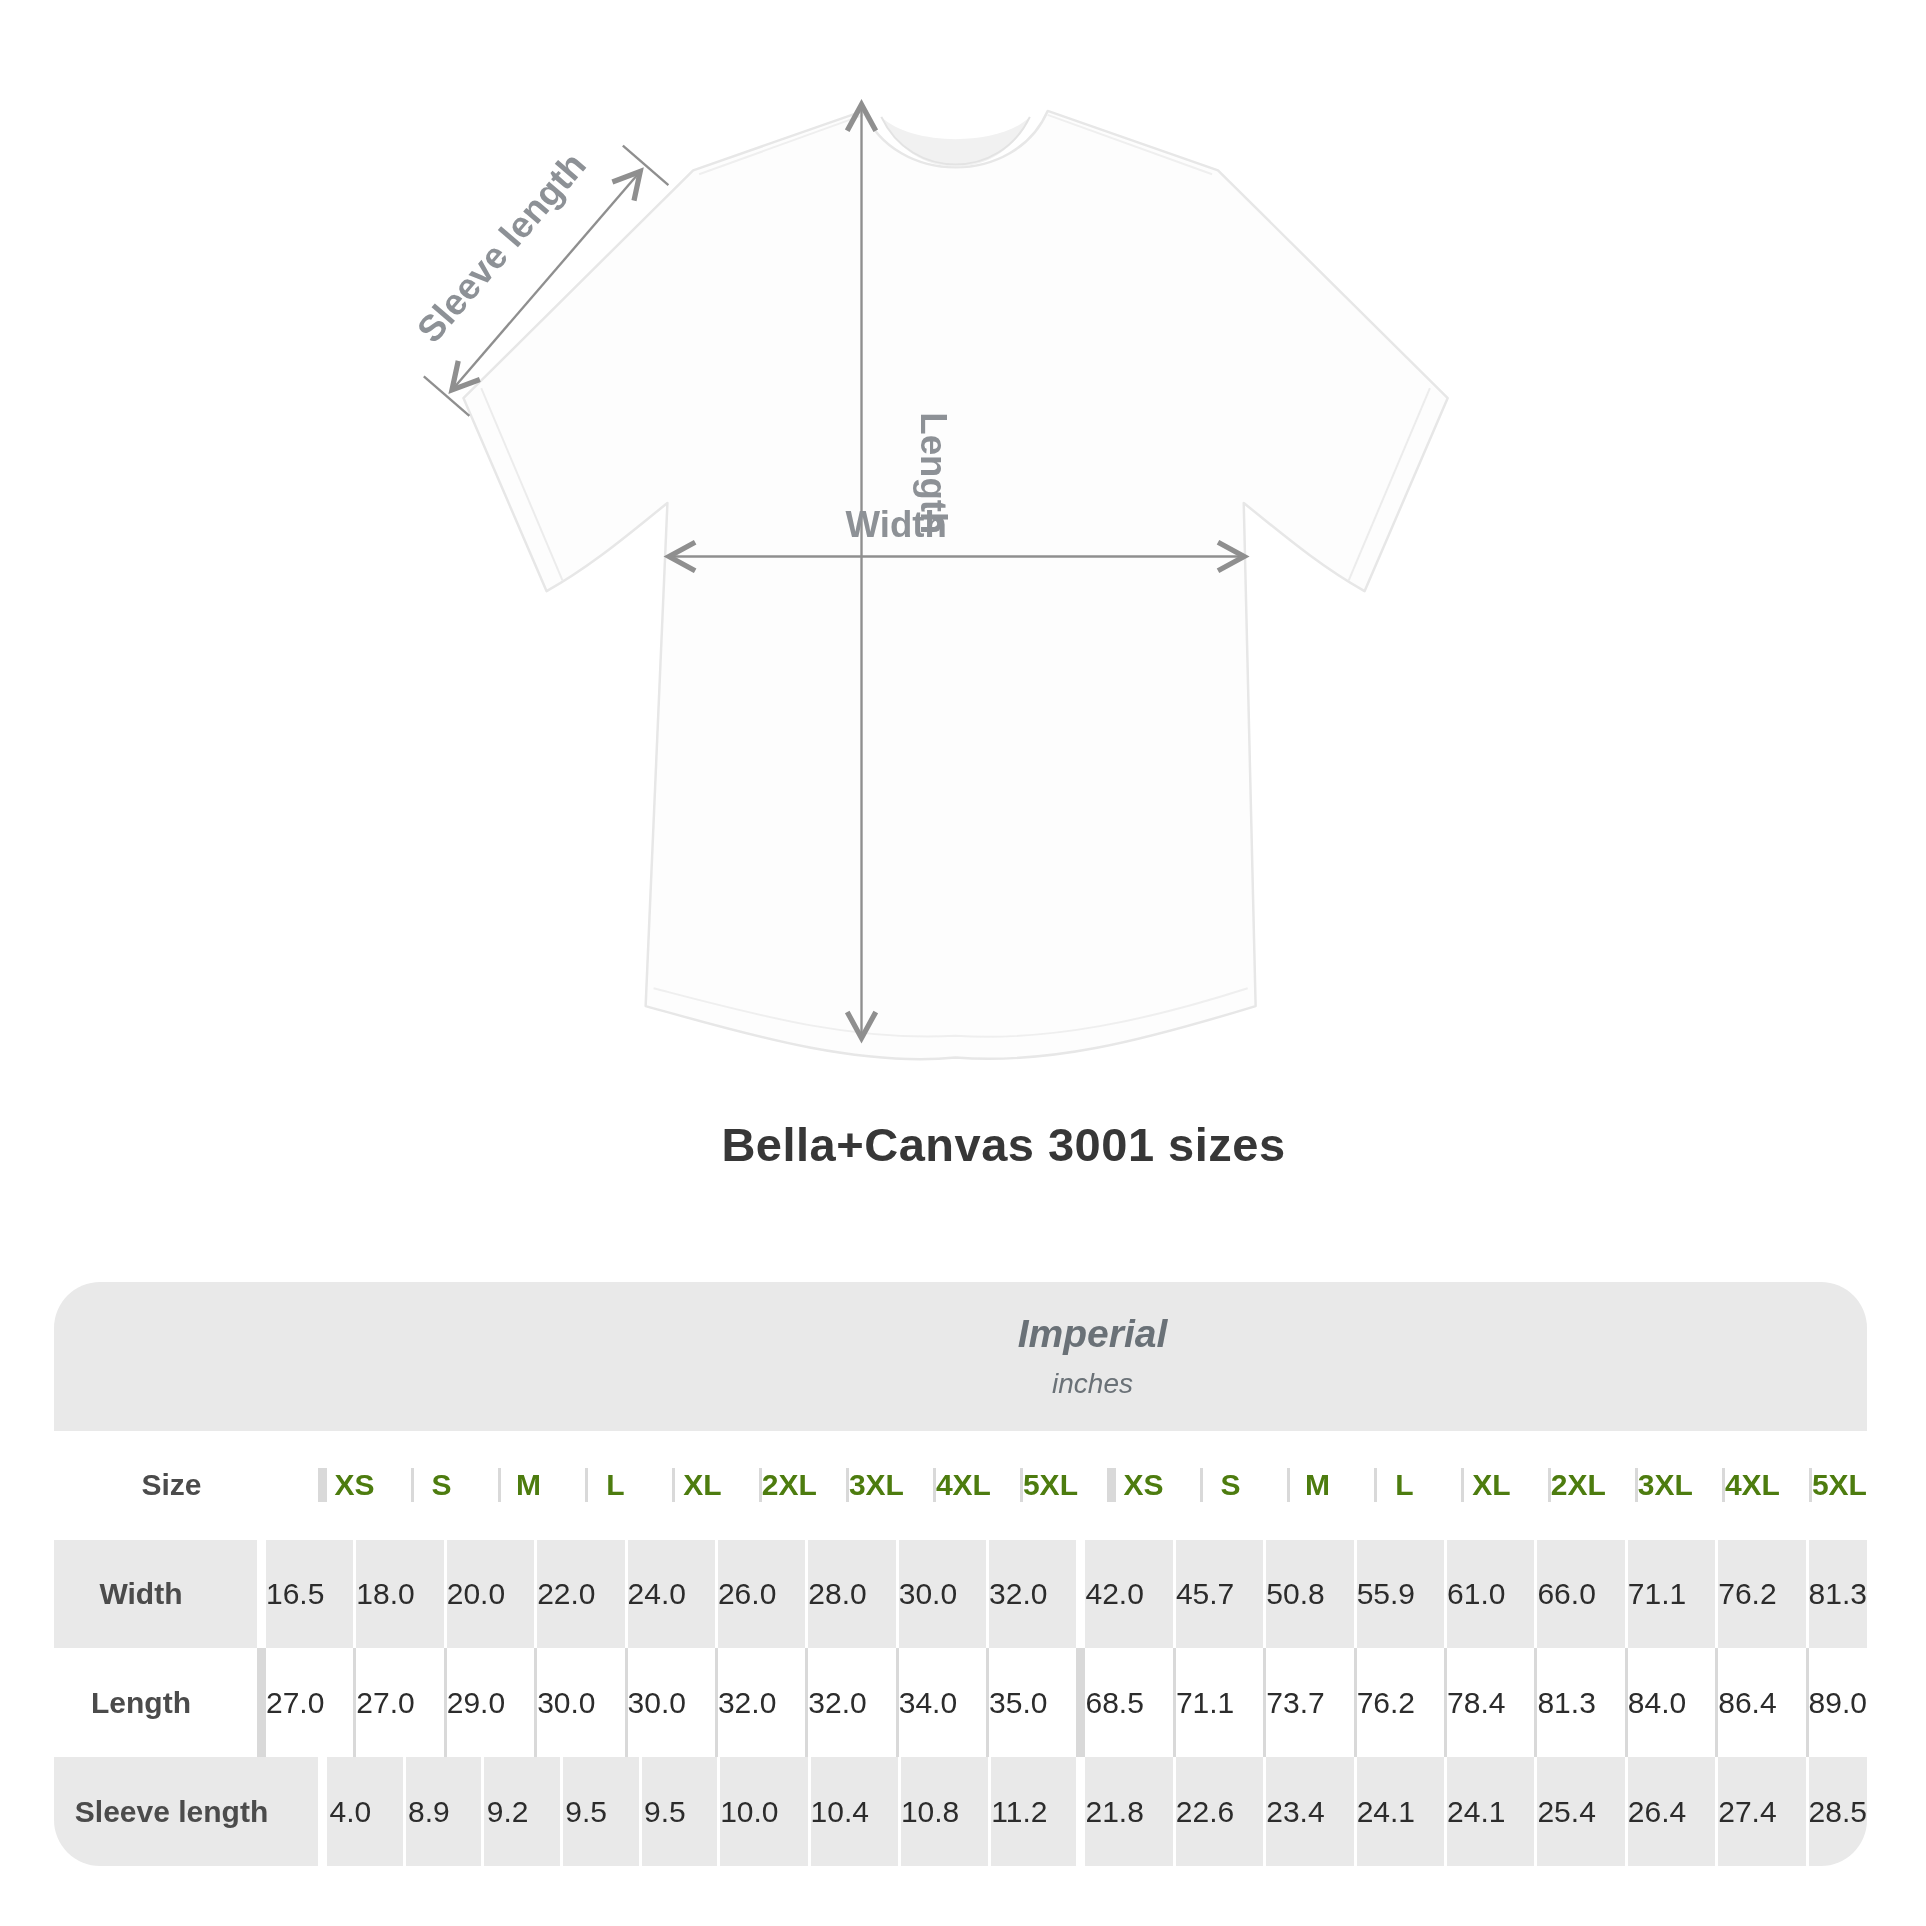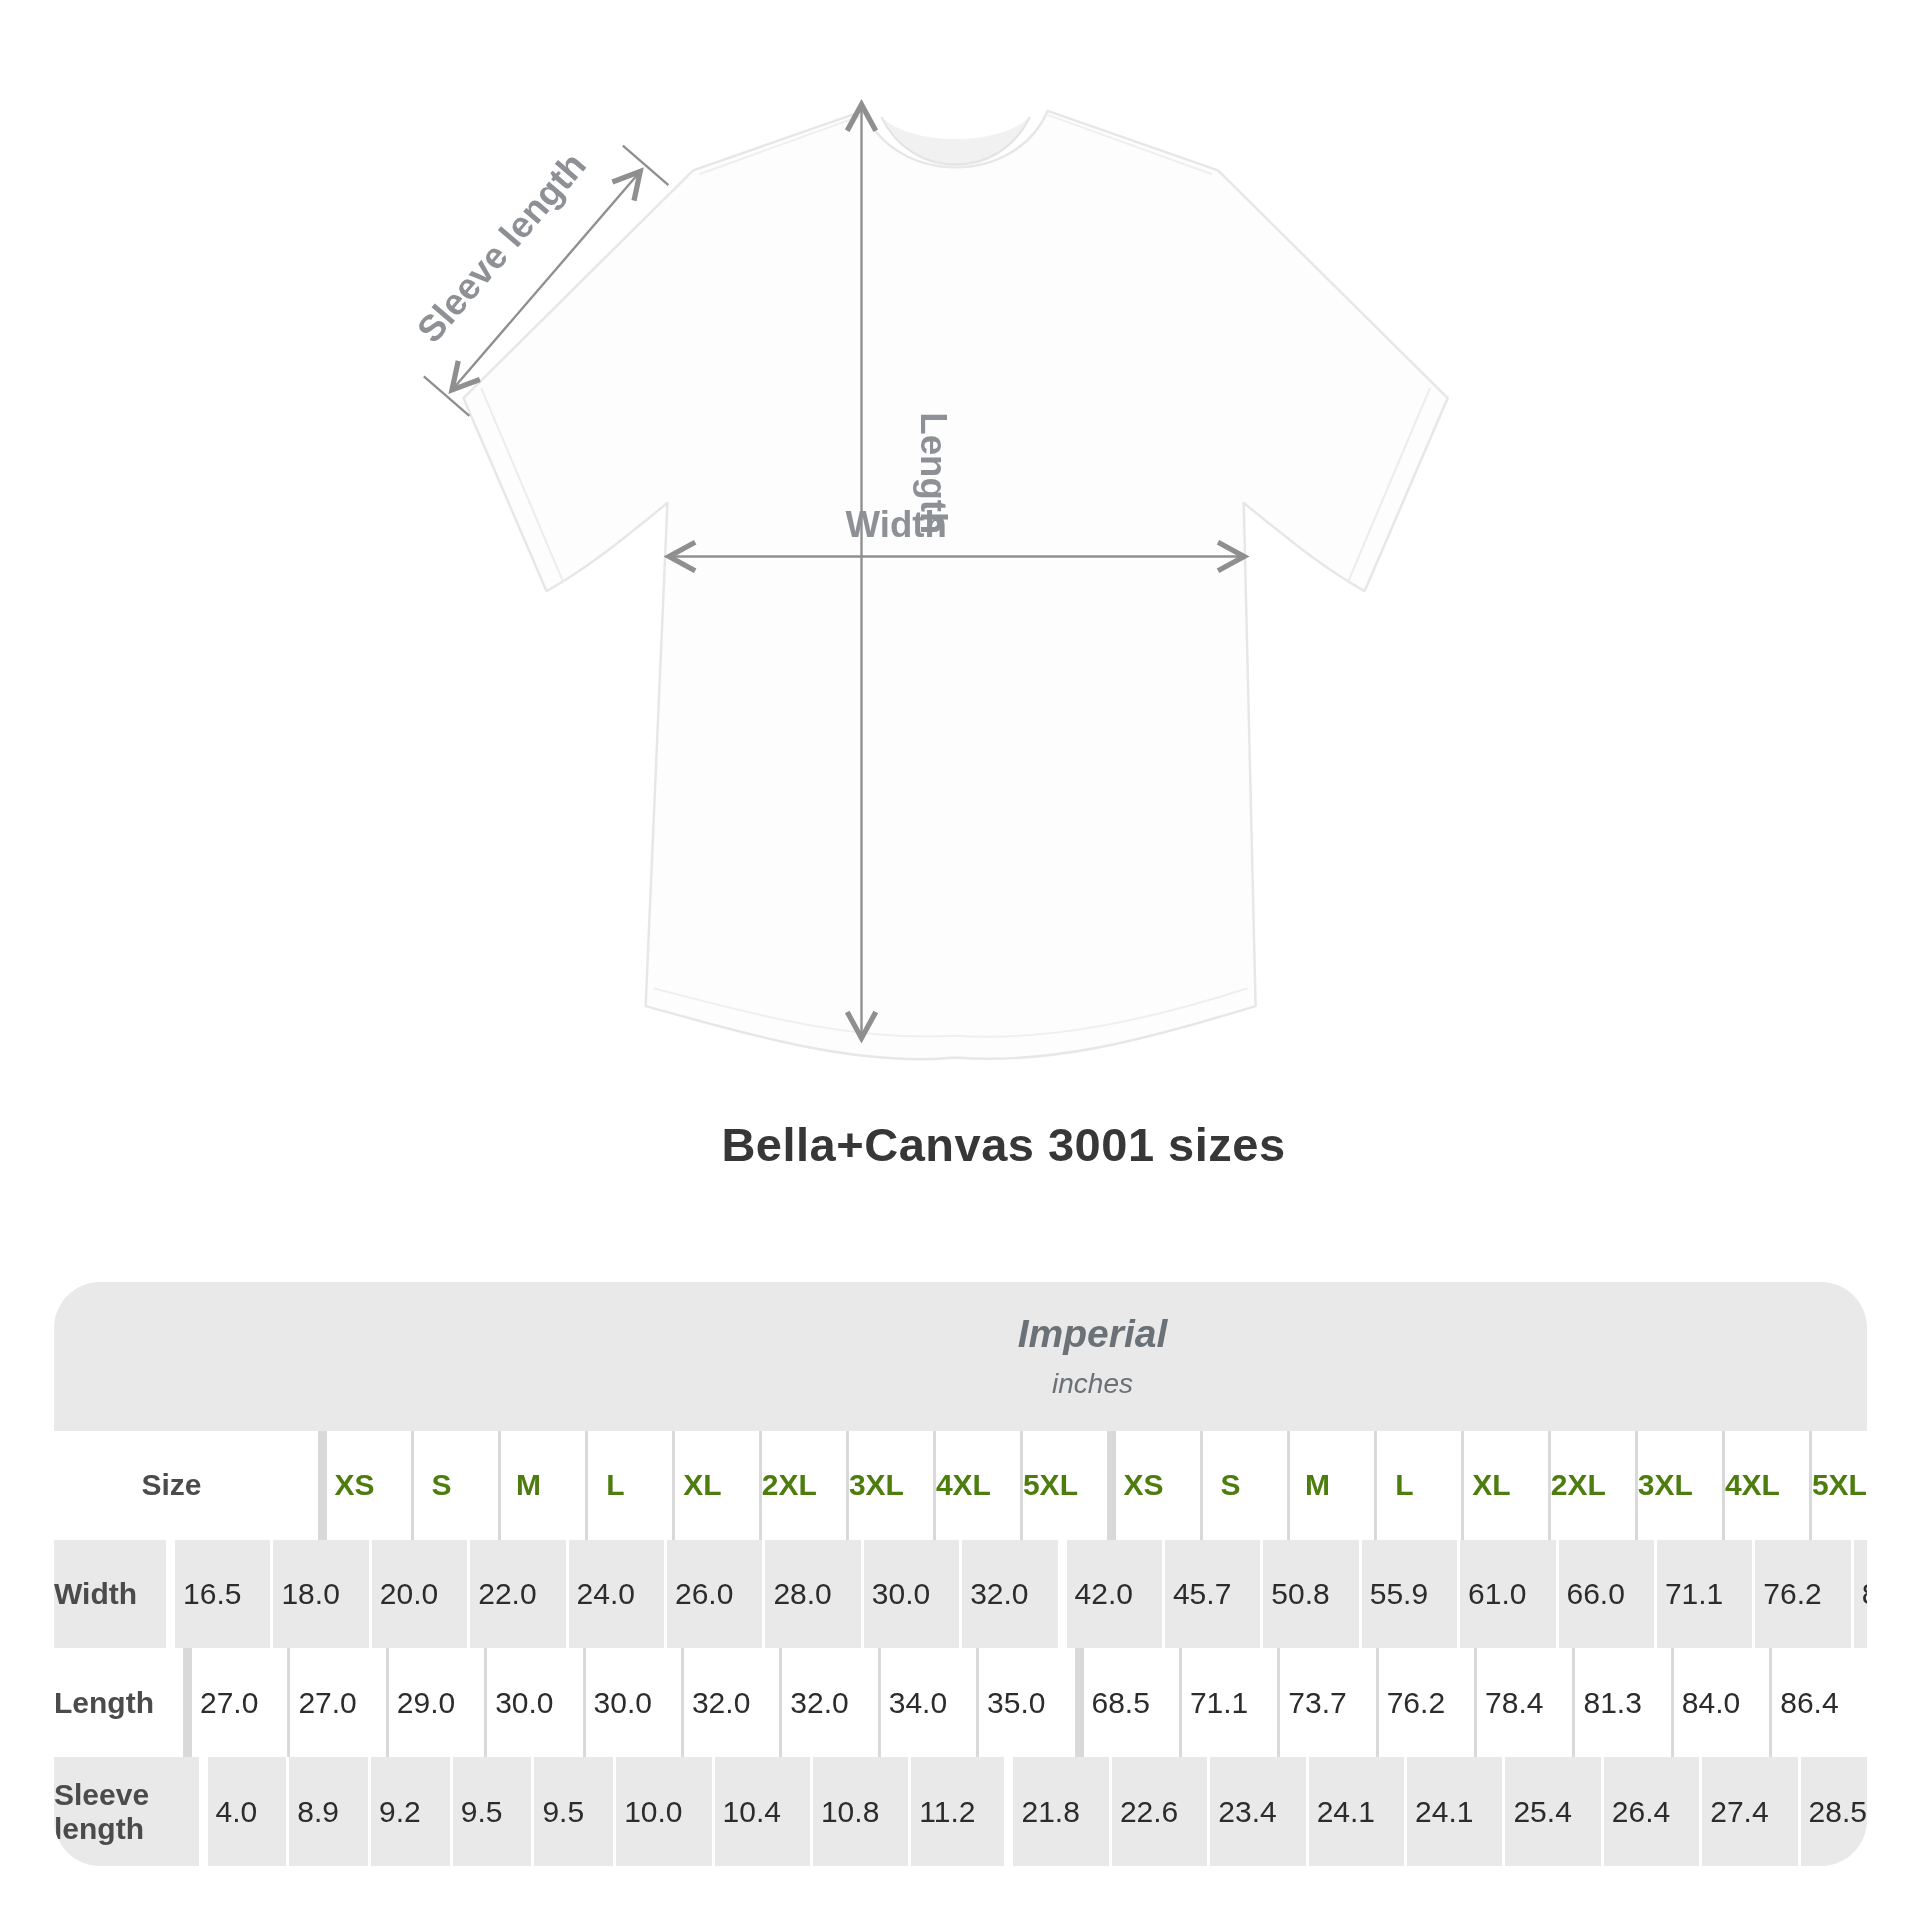--- a/index.html
+++ b/index.html
@@ -23,42 +23,42 @@
     font-size:27px;font-style:italic;color:#4a4a4a;
   }
 
   .size-table{
     position:absolute;left:54px;top:1282px;width:1813px;height:584px;
     border-radius:46px;overflow:hidden;
     display:flex;flex-direction:column;
   }
   .row{display:flex;box-sizing:border-box;gap:29px;}
   .header-row{height:149px;background:#e9e9e9;}
-  .size-row{height:109px;background:#ffffff;--sep:#d9d9d9;}
+  .size-row{height:109px;background:#ffffff;align-items:center;--sep:#d9d9d9;}
   .data-row{height:109px;}
   .data-row.shaded{background:#e9e9e9;--sep:#ffffff;}
   .data-row.plain{background:#ffffff;--sep:#d9d9d9;}
 
   .label-spacer{width:235px;}
   .unit-group{
     flex:1;display:flex;flex-direction:column;
     align-items:center;justify-content:center;gap:12px;
   }
   .group-name{font-size:39px;font-weight:bold;font-style:italic;color:#6a7177;}
   .group-unit{font-size:28px;font-style:italic;color:#6a7177;}
 
   .cell{
     display:flex;align-items:center;justify-content:center;
     box-sizing:border-box;
   }
   .label-cell{width:235px;font-size:30px;font-weight:bold;color:#4b4b4b;}
   .data-cell{flex:1;border-left:3px solid var(--sep,#d9d9d9);}
   .data-cell.group-start{border-left-width:9px;}
   .size-code{font-size:30px;font-weight:bold;color:#4d7c0f;}
-  .value{font-size:30px;color:#2c2c2c;padding-left:8px;}
+  .value{font-size:30px;color:#2c2c2c;}
 </style>
 </head>
 <body>
 
 <div class="canvas">
 
   <svg class="diagram-svg" viewBox="0 0 1946 1946">
     <defs>
       <marker id="arr" orient="auto-start-reverse" markerWidth="16" markerHeight="16" refX="12" refY="7">
         <path d="M2 1 L13 7 L2 13" fill="none" stroke="#8f8f8f" stroke-width="2.2"></path>

